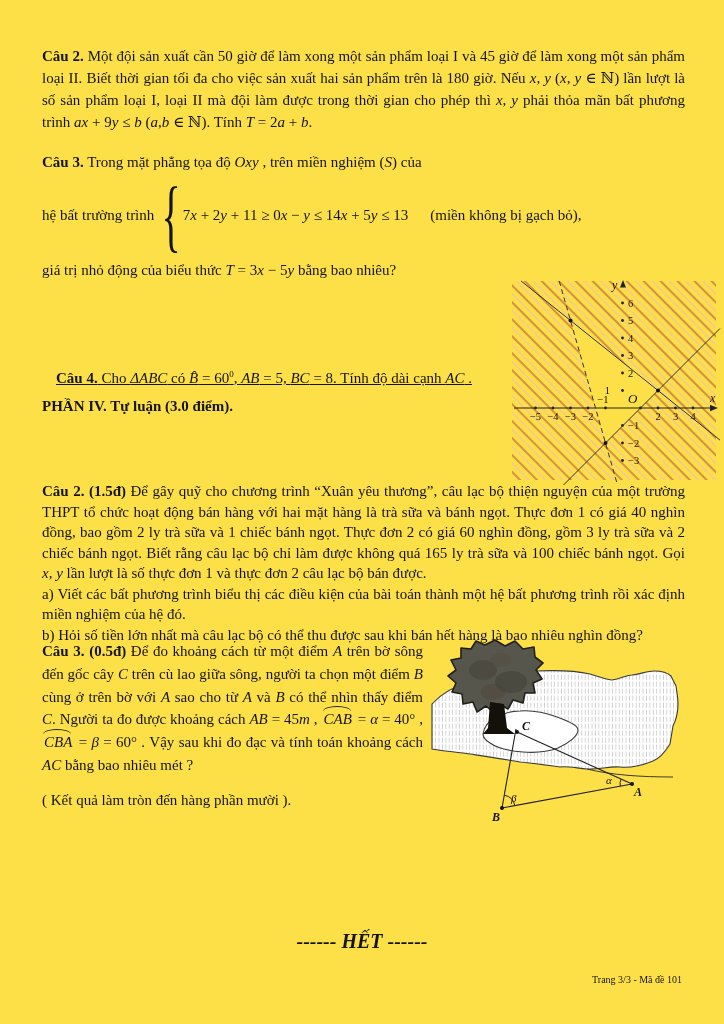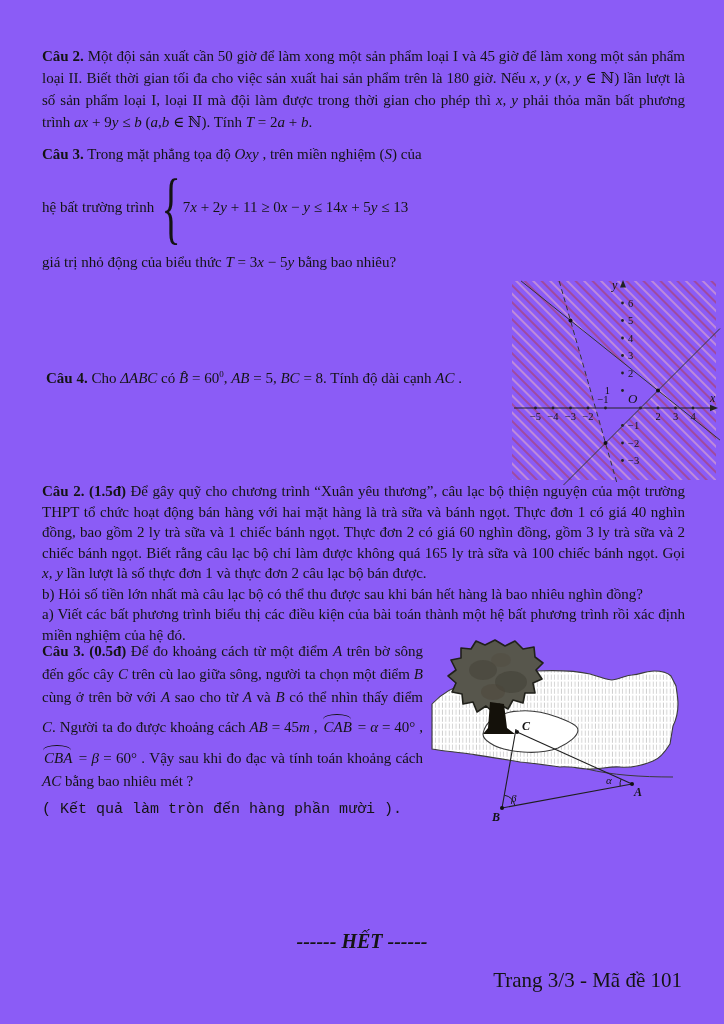--- a/index.html
+++ b/index.html
@@ -1,48 +1,48 @@
 <!DOCTYPE html>
 <html><head>
 <meta charset="utf-8">
 <style>
   html,body{margin:0;padding:0;background:#ffffff;}
   body{width:724px;height:1024px;position:relative;overflow:hidden;
        font-family:"Liberation Serif","DejaVu Serif",serif;color:#141414;}
-  .page{position:absolute;inset:0;background:#8b5cf6;}
+  .page{position:absolute;inset:0;background:#fde047;}
   .block{position:absolute;font-size:15px;line-height:22px;}
   .para{margin:0;text-align:justify;}
   .qlabel{font-weight:bold;}
   .st-i{font-style:italic;}
   .st-sup{font-size:.6em;vertical-align:super;line-height:0;}
   .st-sub{font-size:.6em;vertical-align:sub;line-height:0;}
-  .st-arc{position:relative;display:inline-block;padding:0 2px;margin-top:8px;}
+  .st-arc{position:relative;display:inline-block;padding:0 2px;}
   .st-arc::before{content:"";position:absolute;left:1px;right:3px;top:-2px;height:6px;
        border-top:1.3px solid #141414;border-radius:100% 100% 0 0/160% 160% 0 0;}
   #q2{left:42px;top:45px;width:643px;}
   #q3wrap{left:42px;top:139px;width:643px;height:225px;}
-  #q3text{position:absolute;left:0;top:4px;width:424px;}
+  #q3text{position:absolute;left:0;top:12px;width:424px;}
   .q3mid{display:flex;align-items:center;margin-top:4px;height:76px;}
   .q3lead{white-space:nowrap;}
   .brace{font-size:80px;font-weight:400;line-height:70px;transform:scaleX(.5);
          display:inline-block;margin:0 -8px 0 -2px;color:#141414;}
   .sysrows{display:inline-flex;flex-direction:row;line-height:24px;white-space:nowrap;}
   .q3note{margin-left:22px;white-space:nowrap;}
   #q3tail{margin-top:6px;}
   #graph{position:absolute;left:468px;top:140px;width:212px;height:208px;}
-  #q4{left:46px;top:367px;width:643px;}
+  #q4{left:56px;top:367px;width:643px;text-decoration:underline;}
   #part4{left:42px;top:395px;width:643px;font-weight:bold;}
   #p4q1{left:42px;top:422px;width:643px;}
   #p4q1sets{left:42px;top:451px;width:643px;}
   #p4q2{left:42px;top:481px;width:643px;line-height:20.5px;}
   #p4q3{left:42px;top:640px;width:643px;line-height:22.8px;}
   #fig{float:right;width:254px;height:207px;margin:-8px 0 4px 8px;}
-  #p4q3 .note-line{margin-top:6px;font-family:Liberation Mono, monospace;}
+  #p4q3 .note-line{margin-top:12px;}
   #het{left:0;top:930px;width:724px;text-align:center;font-weight:bold;font-style:italic;font-size:20px;}
-  #pageinfo{left:0;top:969px;width:682px;text-align:right;font-size:21px;}
+  #pageinfo{left:0;top:969px;width:682px;text-align:right;font-size:10px;}
   svg text{font-family:"Liberation Serif","DejaVu Serif",serif;fill:#141414;}
 </style>
 </head>
 <body>
 
 <div class="page">
 
   <div id="q2" class="block">
     <p class="para"><span class="qlabel">Câu 2.</span><span><span> Một đội sản xuất cần 50 giờ để làm xong một sản phẩm loại I và 45 giờ để làm xong một sản phẩm loại II. Biết thời gian tối đa cho việc sản xuất hai sản phẩm trên là 180 giờ. Nếu </span><span class="st-i">x, y</span><span> (</span><span class="st-i">x, y</span><span> ∈ ℕ) lần lượt là số sản phẩm loại I, loại II mà đội làm được trong thời gian cho phép thì </span><span class="st-i">x, y</span><span> phải thỏa mãn bất phương trình </span><span class="st-i">ax</span><span> + 9</span><span class="st-i">y</span><span> ≤ </span><span class="st-i">b</span><span> (</span><span class="st-i">a</span><span>,</span><span class="st-i">b</span><span> ∈ ℕ). Tính </span><span class="st-i">T</span><span> = 2</span><span class="st-i">a</span><span> + </span><span class="st-i">b</span><span>.</span></span></p>
   </div>
@@ -51,20 +51,21 @@
     <div id="q3text">
       <p class="para"><span class="qlabel">Câu 3.</span><span><span> Trong mặt phẳng tọa độ </span><span class="st-i">Oxy</span><span> , trên miền nghiệm (</span><span class="st-i">S</span><span>) của</span></span></p>
       <div class="q3mid">
         <span class="q3lead">hệ bất trường trình</span>
         <span class="brace">{</span>
         <span class="sysrows">
           <span class="sysrow"><span>7</span><span class="st-i">x</span><span> + 2</span><span class="st-i">y</span><span> + 11 ≥ 0</span></span>
           <span class="sysrow"><span class="st-i">x</span><span> − </span><span class="st-i">y</span><span> ≤ 1</span></span>
           <span class="sysrow"><span>4</span><span class="st-i">x</span><span> + 5</span><span class="st-i">y</span><span> ≤ 13</span></span>
         </span>
+        <span class="q3note">(miền không bị gạch bỏ),</span>
       </div>
       <p class="para" id="q3tail"><span>giá trị nhỏ động của biểu thức </span><span class="st-i">T</span><span> = 3</span><span class="st-i">x</span><span> − 5</span><span class="st-i">y</span><span> bằng bao nhiêu?</span></p>
     </div>
 
     <svg id="graph" viewBox="0 0 212 208">
       <defs>
         <pattern id="hatch" width="12" height="12" patternUnits="userSpaceOnUse" patternTransform="rotate(45)">
           <line x1="0" y1="3" x2="12" y2="3" stroke="#b43945" stroke-width="1"></line>
           <line x1="0" y1="9" x2="12" y2="9" stroke="#f2b8be" stroke-width="1"></line>
         </pattern>
@@ -131,26 +132,27 @@
         <text x="118" y="167.5">−2</text>
         <text x="118" y="185">−3</text>
       </g>
     </svg>
   </div>
 
   <div id="q4" class="block">
     <p class="para"><span class="qlabel">Câu 4.</span><span><span>  Cho </span><span class="st-i">ΔABC</span><span> có </span><span class="st-i">B̂</span><span> = 60</span><span class="st-sup">0</span><span>, </span><span class="st-i">AB</span><span> = 5, </span><span class="st-i">BC</span><span> = 8.  Tính độ dài cạnh </span><span class="st-i">AC</span><span> .</span></span></p>
   </div>
 
+  <div id="part4" class="block">PHẦN IV. Tự luận (3.0 điểm).</div>
 
 
   <div id="p4q2" class="block">
     <p class="para"><span class="qlabel">Câu 2. (1.5đ)</span><span><span> Để gây quỹ cho chương trình “Xuân yêu thương”, câu lạc bộ thiện nguyện của một trường THPT tổ chức hoạt động bán hàng với hai mặt hàng là trà sữa và bánh ngọt. Thực đơn 1 có giá 40 nghìn đồng, bao gồm 2 ly trà sữa và 1 chiếc bánh ngọt. Thực đơn 2 có giá 60 nghìn đồng, gồm 3 ly trà sữa và 2 chiếc bánh ngọt. Biết rằng câu lạc bộ chỉ làm được không quá 165 ly trà sữa và 100 chiếc bánh ngọt. Gọi </span><span class="st-i">x, y</span><span> lần lượt là số thực đơn 1 và thực đơn 2 câu lạc bộ bán được.</span></span></p>
+    <p class="para"><span>a) Viết các bất phương trình biểu thị các điều kiện của bài toán thành một hệ bất phương trình rồi xác định miền nghiệm của hệ đó.</span></p>
     <p class="para"><span>b) Hỏi số tiền lớn nhất mà câu lạc bộ có thể thu được sau khi bán hết hàng là bao nhiêu nghìn đồng?</span></p>
-    <p class="para"><span>a) Viết các bất phương trình biểu thị các điều kiện của bài toán thành một hệ bất phương trình rồi xác định miền nghiệm của hệ đó.</span></p>
   </div>
 
   <div id="p4q3" class="block">
     <svg id="fig" viewBox="0 0 254 207">
       <defs>
         <pattern id="stipple" width="3.4" height="7" patternUnits="userSpaceOnUse">
           <rect width="3.4" height="7" fill="#ffffff"></rect>
           <line x1="1.2" y1="0.6" x2="1.2" y2="5.8" stroke="#c2c2c2" stroke-width="0.8"></line>
         </pattern>
       </defs>

